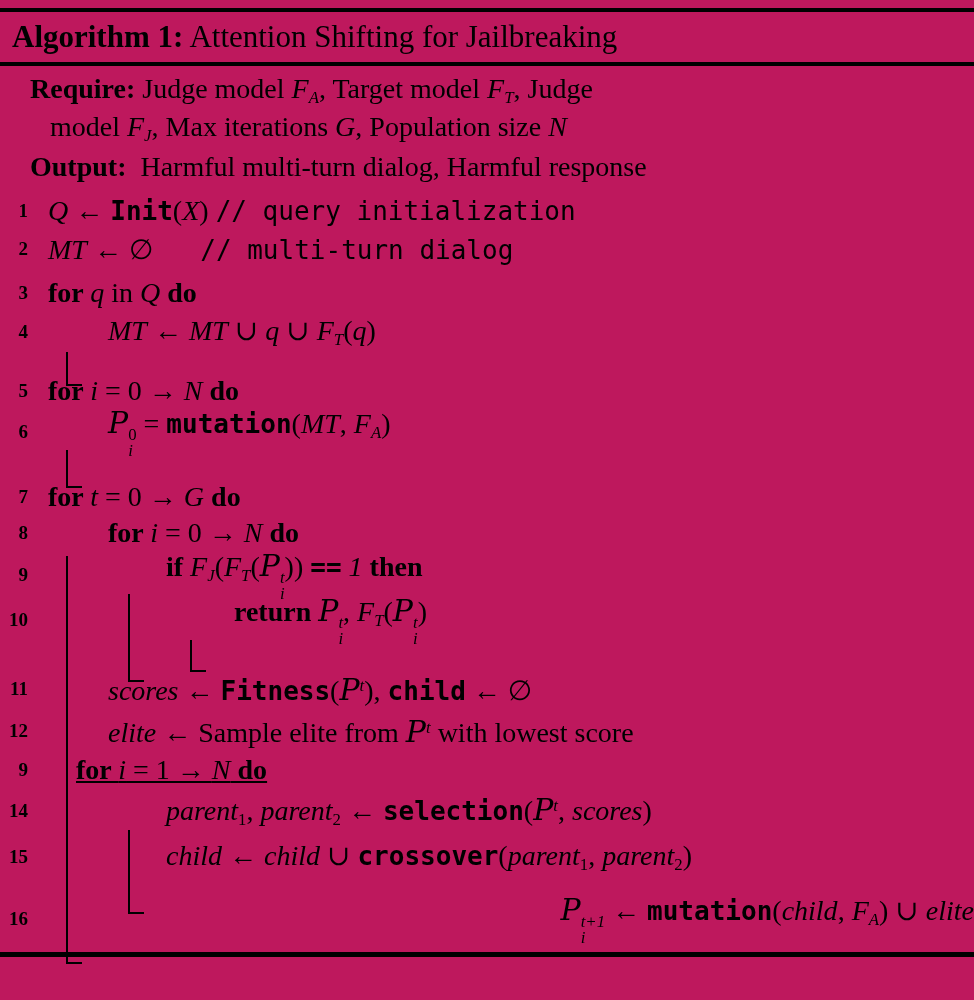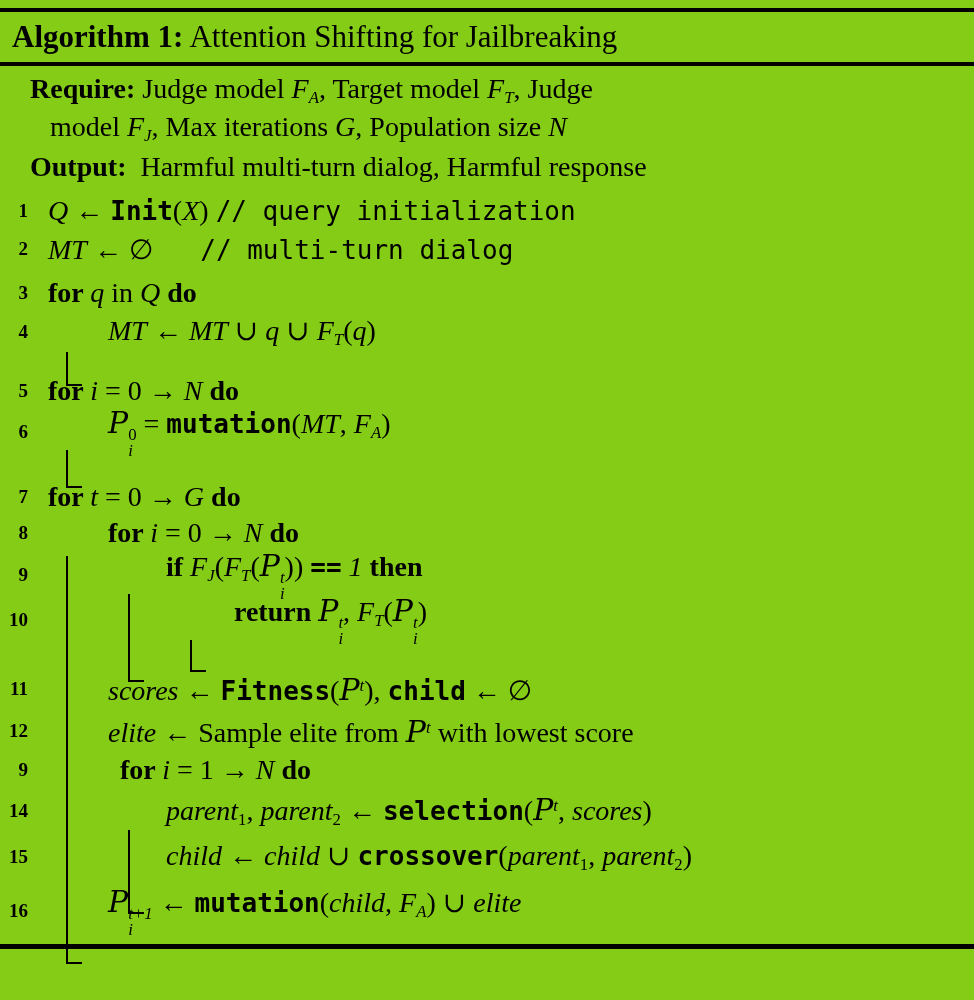--- a/index.html
+++ b/index.html
@@ -1,20 +1,20 @@
 <!DOCTYPE html>
 <html><head>
 <meta charset="utf-8">
 <style>
   html, body { margin: 0; padding: 0; background: #ffffff; }
   #figure {
     position: relative;
     width: 974px;
     height: 1000px;
-    background: #84cc16;
+    background: #be185d;
     color: #000000;
     font-family: "Liberation Serif", "DejaVu Serif", serif;
     overflow: hidden;
   }
   .hrule { width: 974px; background: #000000; }
   #rule-top { margin-top: 8px; height: 4px; }
   #rule-mid { height: 4px; }
   #rule-bottom { margin-top: 10px; height: 5px; }
 
   #title-row {
@@ -78,21 +78,21 @@
   #lines .algo-row:nth-child(6)  { height: 48px; }
   #lines .algo-row:nth-child(7)  { margin-top: 24px; height: 34px; }
   #lines .algo-row:nth-child(8)  { height: 38px; }
   #lines .algo-row:nth-child(9)  { height: 46px; }
   #lines .algo-row:nth-child(10) { height: 44px; }
   #lines .algo-row:nth-child(11) { margin-top: 26px; height: 42px; }
   #lines .algo-row:nth-child(12) { height: 42px; }
   #lines .algo-row:nth-child(13) { height: 36px; }
   #lines .algo-row:nth-child(14) { height: 46px; }
   #lines .algo-row:nth-child(15) { height: 46px; }
-  #lines .algo-row:nth-child(16) { margin-top: 8px;  height: 46px; }
+  #lines .algo-row:nth-child(16) { margin-top: 16px;  height: 46px; justify-content: flex-end; }
 
   
   .vrule { position: absolute; width: 2px; background: #000000; }
   .vrule::after {
     content: "";
     position: absolute;
     left: 0; bottom: 0;
     width: 16px; height: 2px;
     background: #000000;
   }
@@ -183,21 +183,21 @@
       <div class="algo-row">
         <span class="num">11</span>
         <span class="line-content" style="margin-left: 108px;"><span class="seg it">scores</span><span class="seg rm"> ← </span><span class="seg ttb">Fitness</span><span class="seg rm">(</span><span class="seg cal">P</span><span class="sp sub-it">t</span><span class="seg rm">), </span><span class="seg ttb">child</span><span class="seg rm"> ← ∅</span></span>
       </div>
       <div class="algo-row">
         <span class="num">12</span>
         <span class="line-content" style="margin-left: 108px;"><span class="seg it">elite</span><span class="seg rm"> ← Sample elite from </span><span class="seg cal">P</span><span class="sp sub-it">t</span><span class="seg rm"> with lowest score</span></span>
       </div>
       <div class="algo-row">
         <span class="num">9</span>
-        <span class="line-content" style="margin-left: 120px;"><span class="seg bf">for </span><span class="seg it">i</span><span class="seg rm"> = 1 → </span><span class="seg it">N</span><span class="seg bf"> do</span></span>
+        <span class="line-content" style="margin-left: 76px; text-decoration: underline;"><span class="seg bf">for </span><span class="seg it">i</span><span class="seg rm"> = 1 → </span><span class="seg it">N</span><span class="seg bf"> do</span></span>
       </div>
       <div class="algo-row">
         <span class="num">14</span>
         <span class="line-content" style="margin-left: 166px;"><span class="seg it">parent</span><span class="sb sub-rm">1</span><span class="seg rm">, </span><span class="seg it">parent</span><span class="sb sub-rm">2</span><span class="seg rm"> ← </span><span class="seg ttb">selection</span><span class="seg rm">(</span><span class="seg cal">P</span><span class="sp sub-it">t</span><span class="seg rm">, </span><span class="seg it">scores</span><span class="seg rm">)</span></span>
       </div>
       <div class="algo-row">
         <span class="num">15</span>
         <span class="line-content" style="margin-left: 166px;"><span class="seg it">child</span><span class="seg rm"> ← </span><span class="seg it">child</span><span class="seg rm"> ∪ </span><span class="seg ttb">crossover</span><span class="seg rm">(</span><span class="seg it">parent</span><span class="sb sub-rm">1</span><span class="seg rm">, </span><span class="seg it">parent</span><span class="sb sub-rm">2</span><span class="seg rm">)</span></span>
       </div>
       <div class="algo-row">

